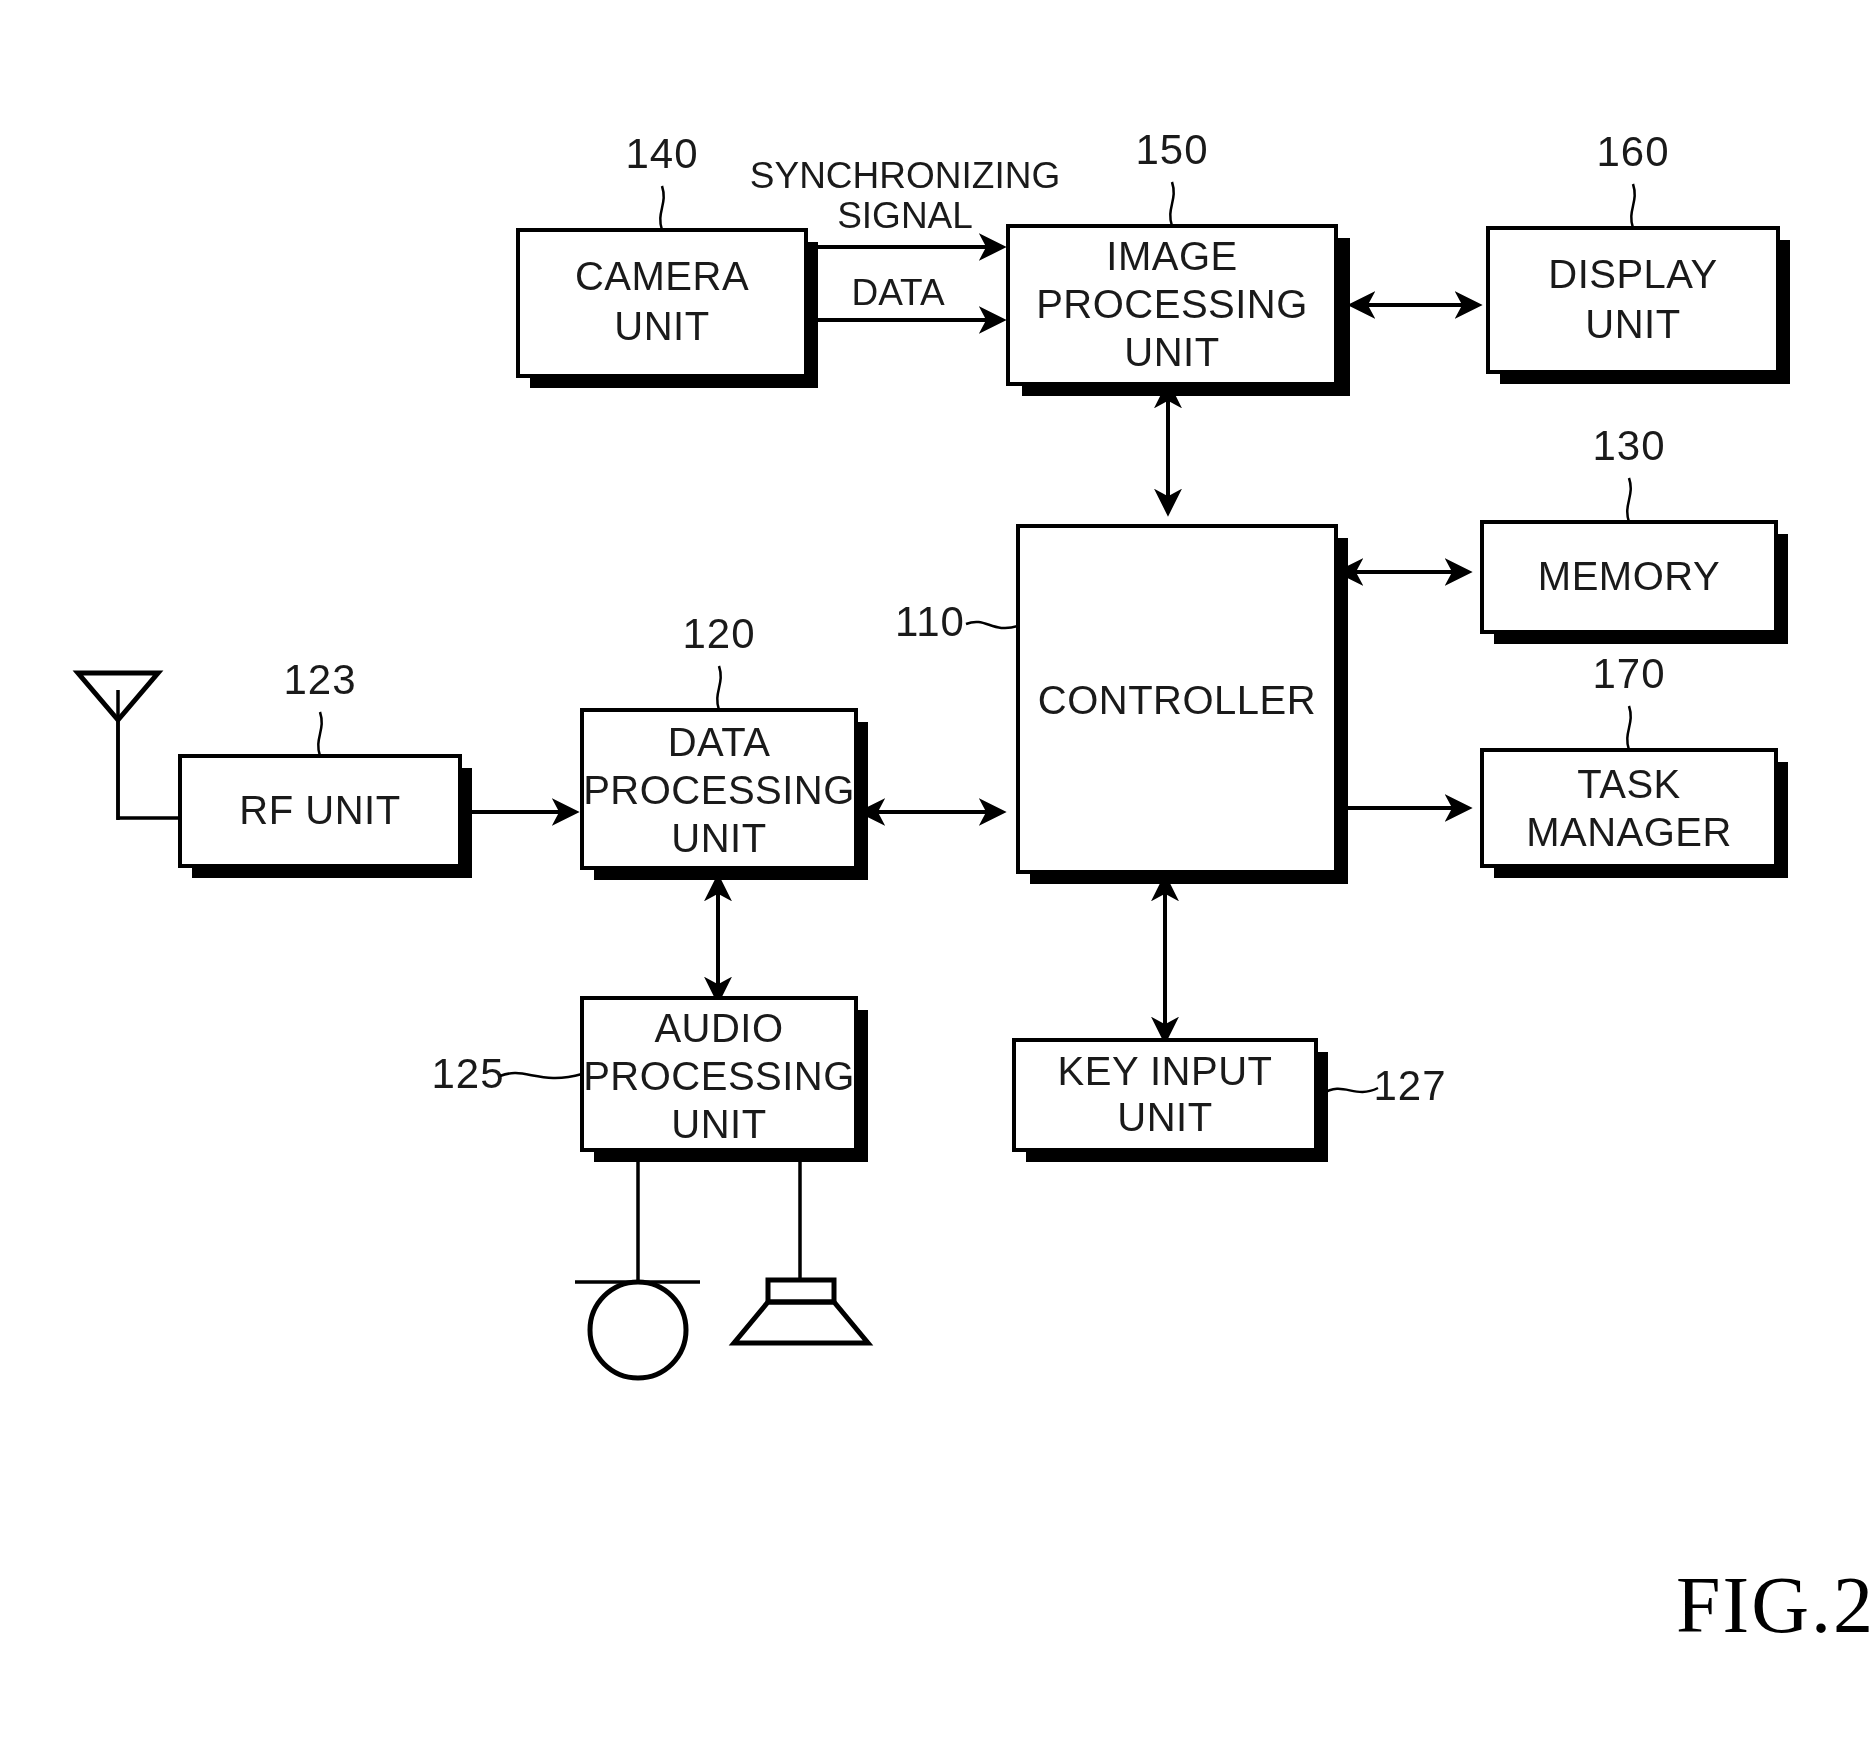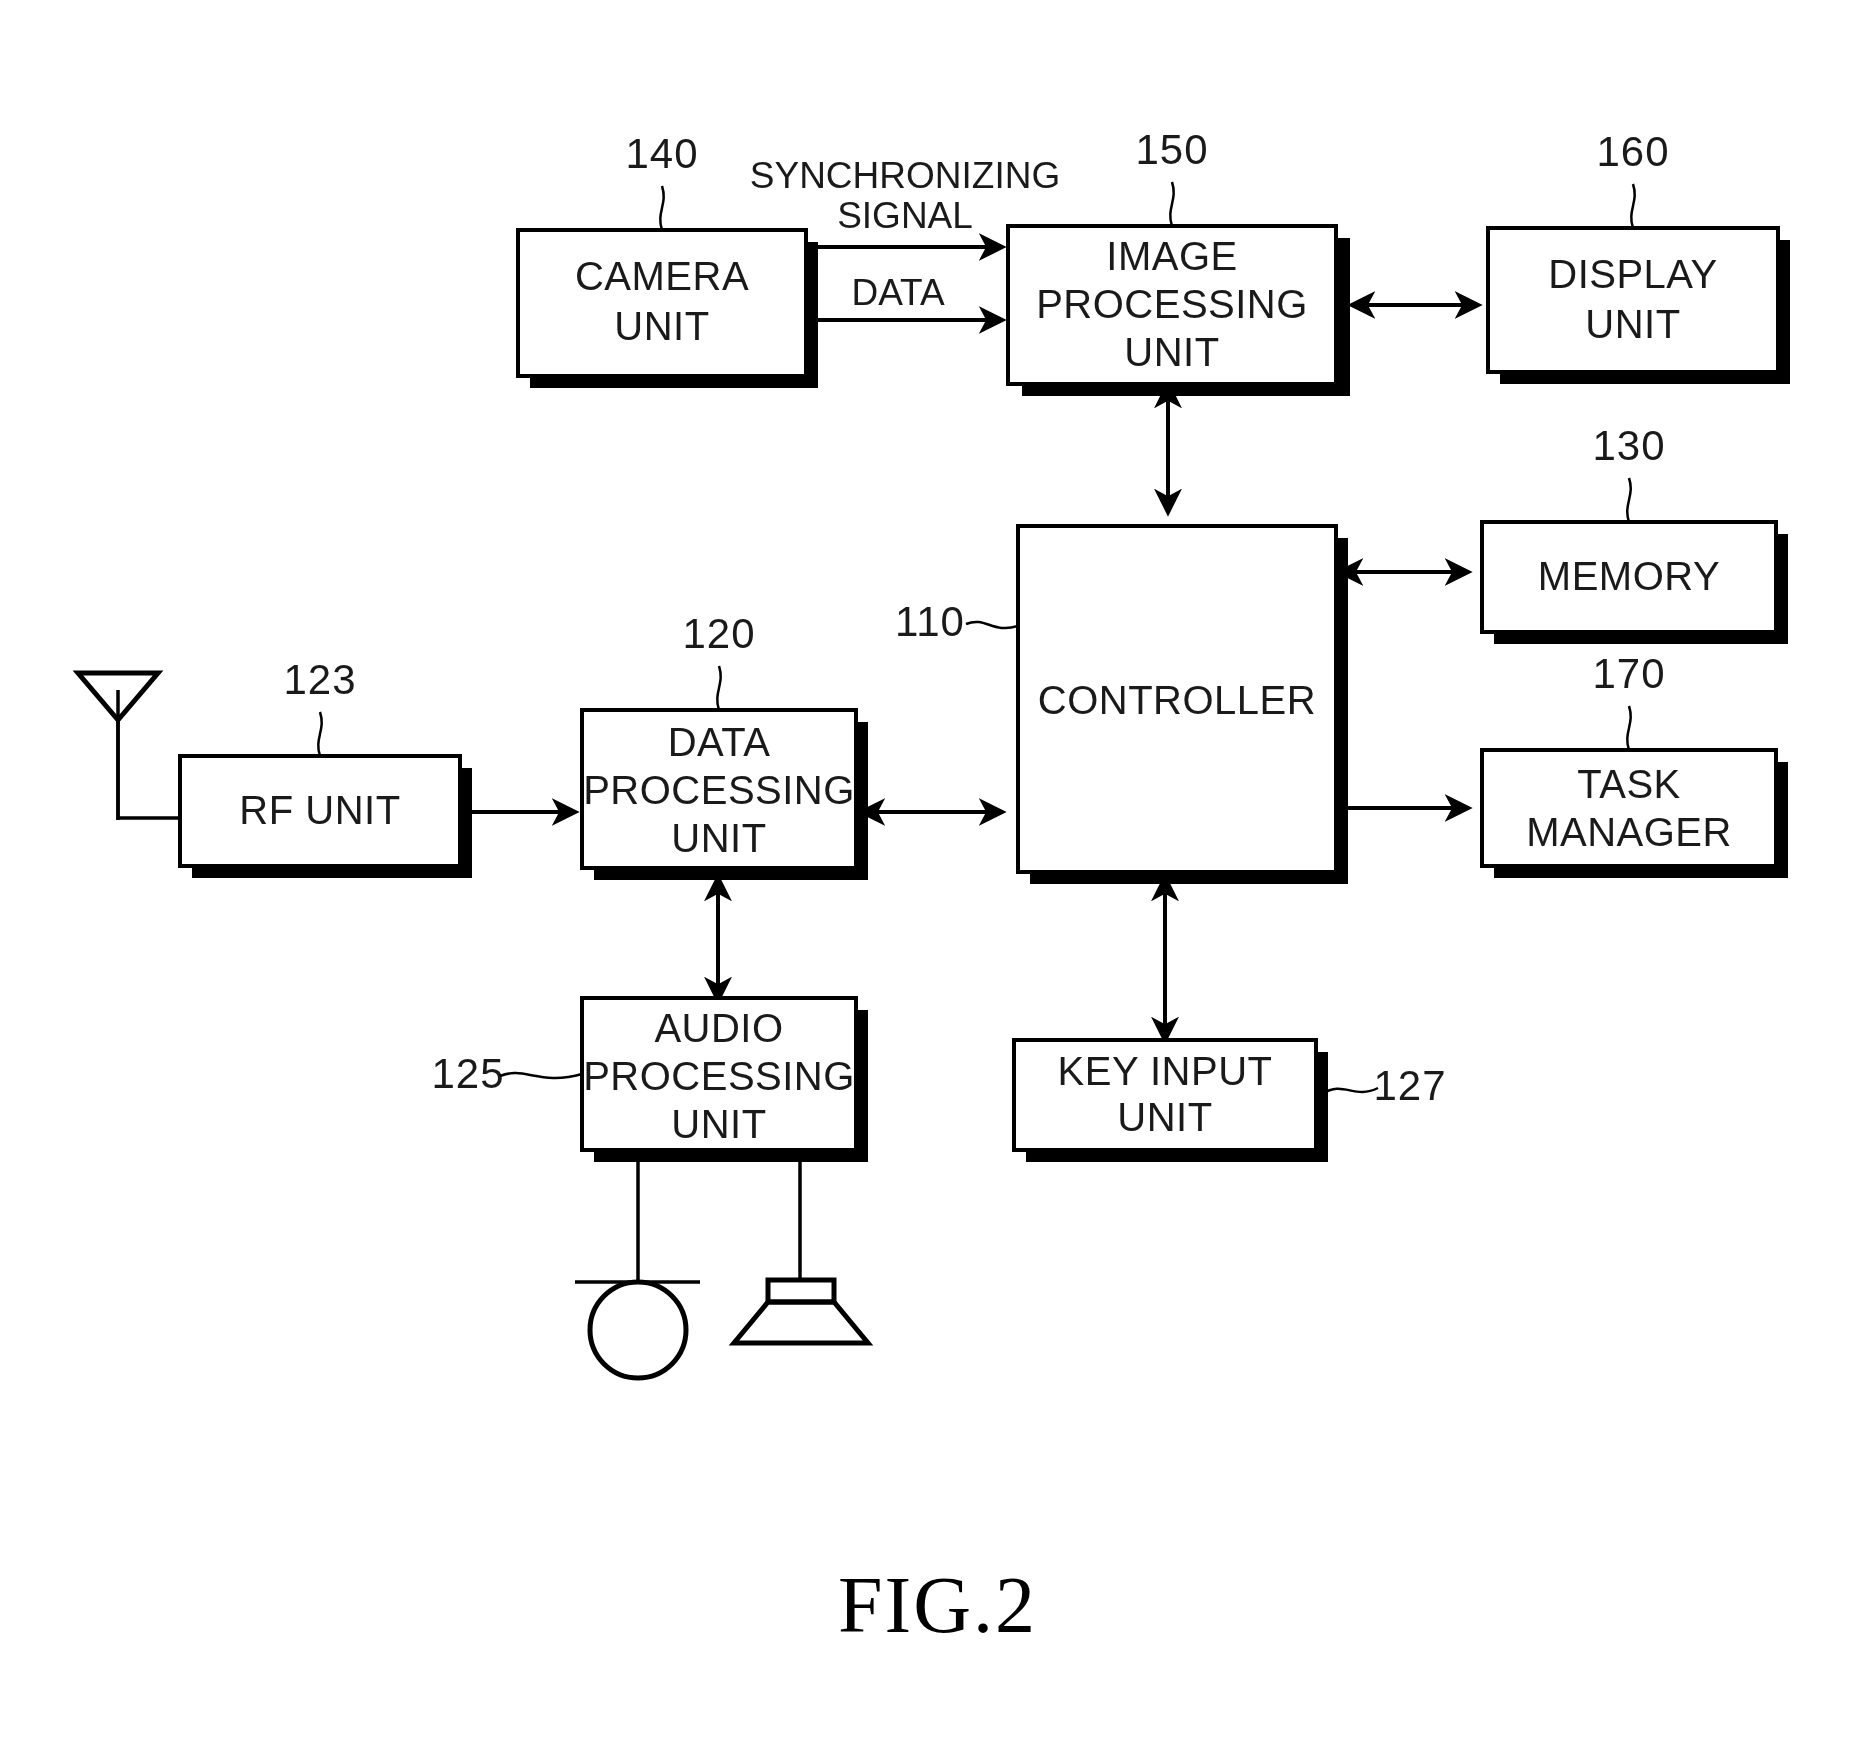--- a/index.html
+++ b/index.html
@@ -71,21 +71,21 @@
   .icon-stroke {
     stroke: #000000;
     stroke-width: 5;
     fill: none;
   }
   .fig-caption {
     position: absolute;
     left: 0;
     width: 1875px;
     top: 1560px;
-    text-align: center;
+    text-align: right;
     font-family: "Liberation Serif", serif;
     font-size: 80px;
     color: #000000;
     letter-spacing: 2px;
   }
 </style>
 </head>
 <body>
 
 <div id="page">

